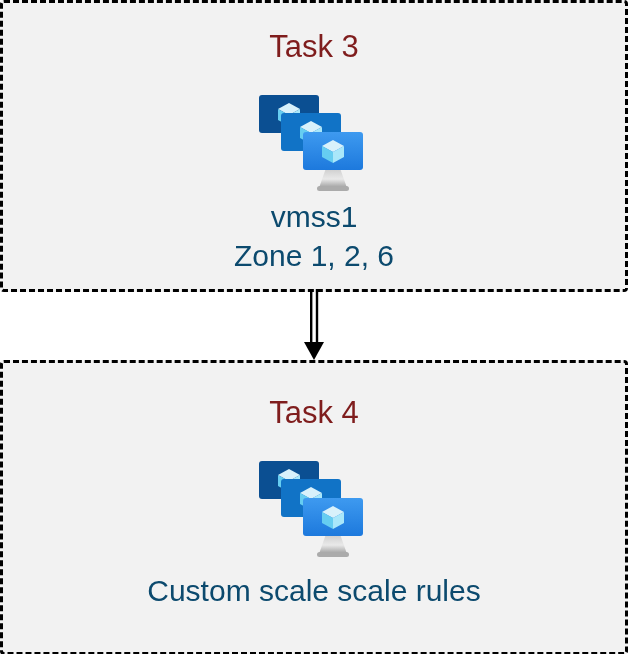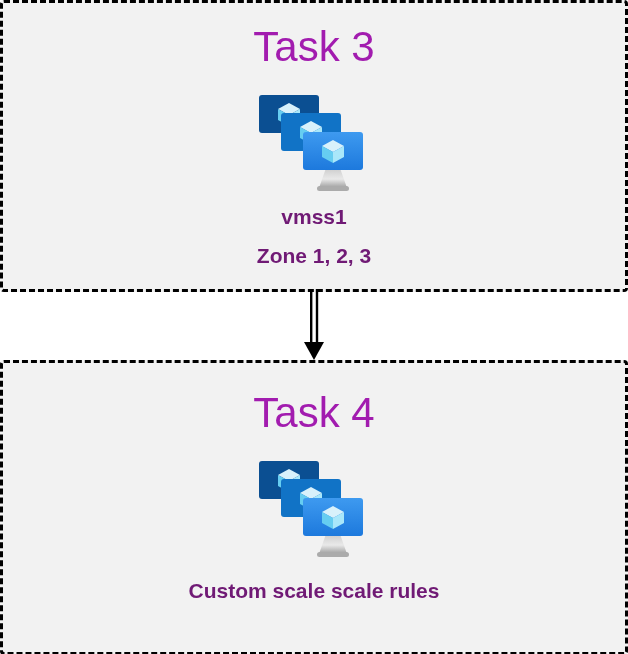--- a/index.html
+++ b/index.html
@@ -25,40 +25,40 @@
     background: #f2f2f2;
     border: 3px dashed #000000;
     border-radius: 4px;
     text-align: center;
   }
   #box-task3 { top: 0; height: 292px; }
   #box-task4 { top: 360px; height: 295px; }
 
   .task-title {
     margin: 24px 0 0 0;
-    font-size: 42px;
+    font-size: 31px;
     line-height: 40px;
     font-weight: 400;
-    color: #a21caf;
+    color: #7f1d1d;
   }
   #box-task4 .task-title { margin-top: 30px; }
 
   .vmss-icon {
     display: block;
     margin: 28px auto 0 auto;
     width: 110px;
     height: 100px;
   }
 
   .box-label {
     margin: 2px 0 0 0;
-    font-size: 21px;
+    font-size: 30px;
     line-height: 39px;
-    font-weight: 700;
-    color: #701a75;
+    font-weight: 400;
+    color: #0c4a6e;
   }
   #box-task4 .box-label { margin-top: 10px; }
 
   .connector {
     position: absolute;
     left: 299px;
     top: 289px;
     width: 34px;
     height: 72px;
     z-index: 5;
@@ -104,21 +104,21 @@
 
 <div class="canvas">
 
   <div class="task-box" id="box-task3">
     <div class="task-title">Task 3</div>
     <svg class="vmss-icon" viewBox="0 0 110 100">
       <use href="#vmssShape"></use>
     </svg>
     <div class="box-label">
       <div>vmss1</div>
-      <div>Zone 1, 2, 3</div>
+      <div>Zone 1, 2, 6</div>
     </div>
   </div>
 
   <svg class="connector" viewBox="0 0 34 72">
     <rect x="11" y="0" width="2.4" height="56" fill="#000000"></rect>
     <rect x="16.8" y="0" width="2.4" height="56" fill="#000000"></rect>
     <polygon points="5,53 25,53 15,71" fill="#000000"></polygon>
   </svg>
 
   <div class="task-box" id="box-task4">

